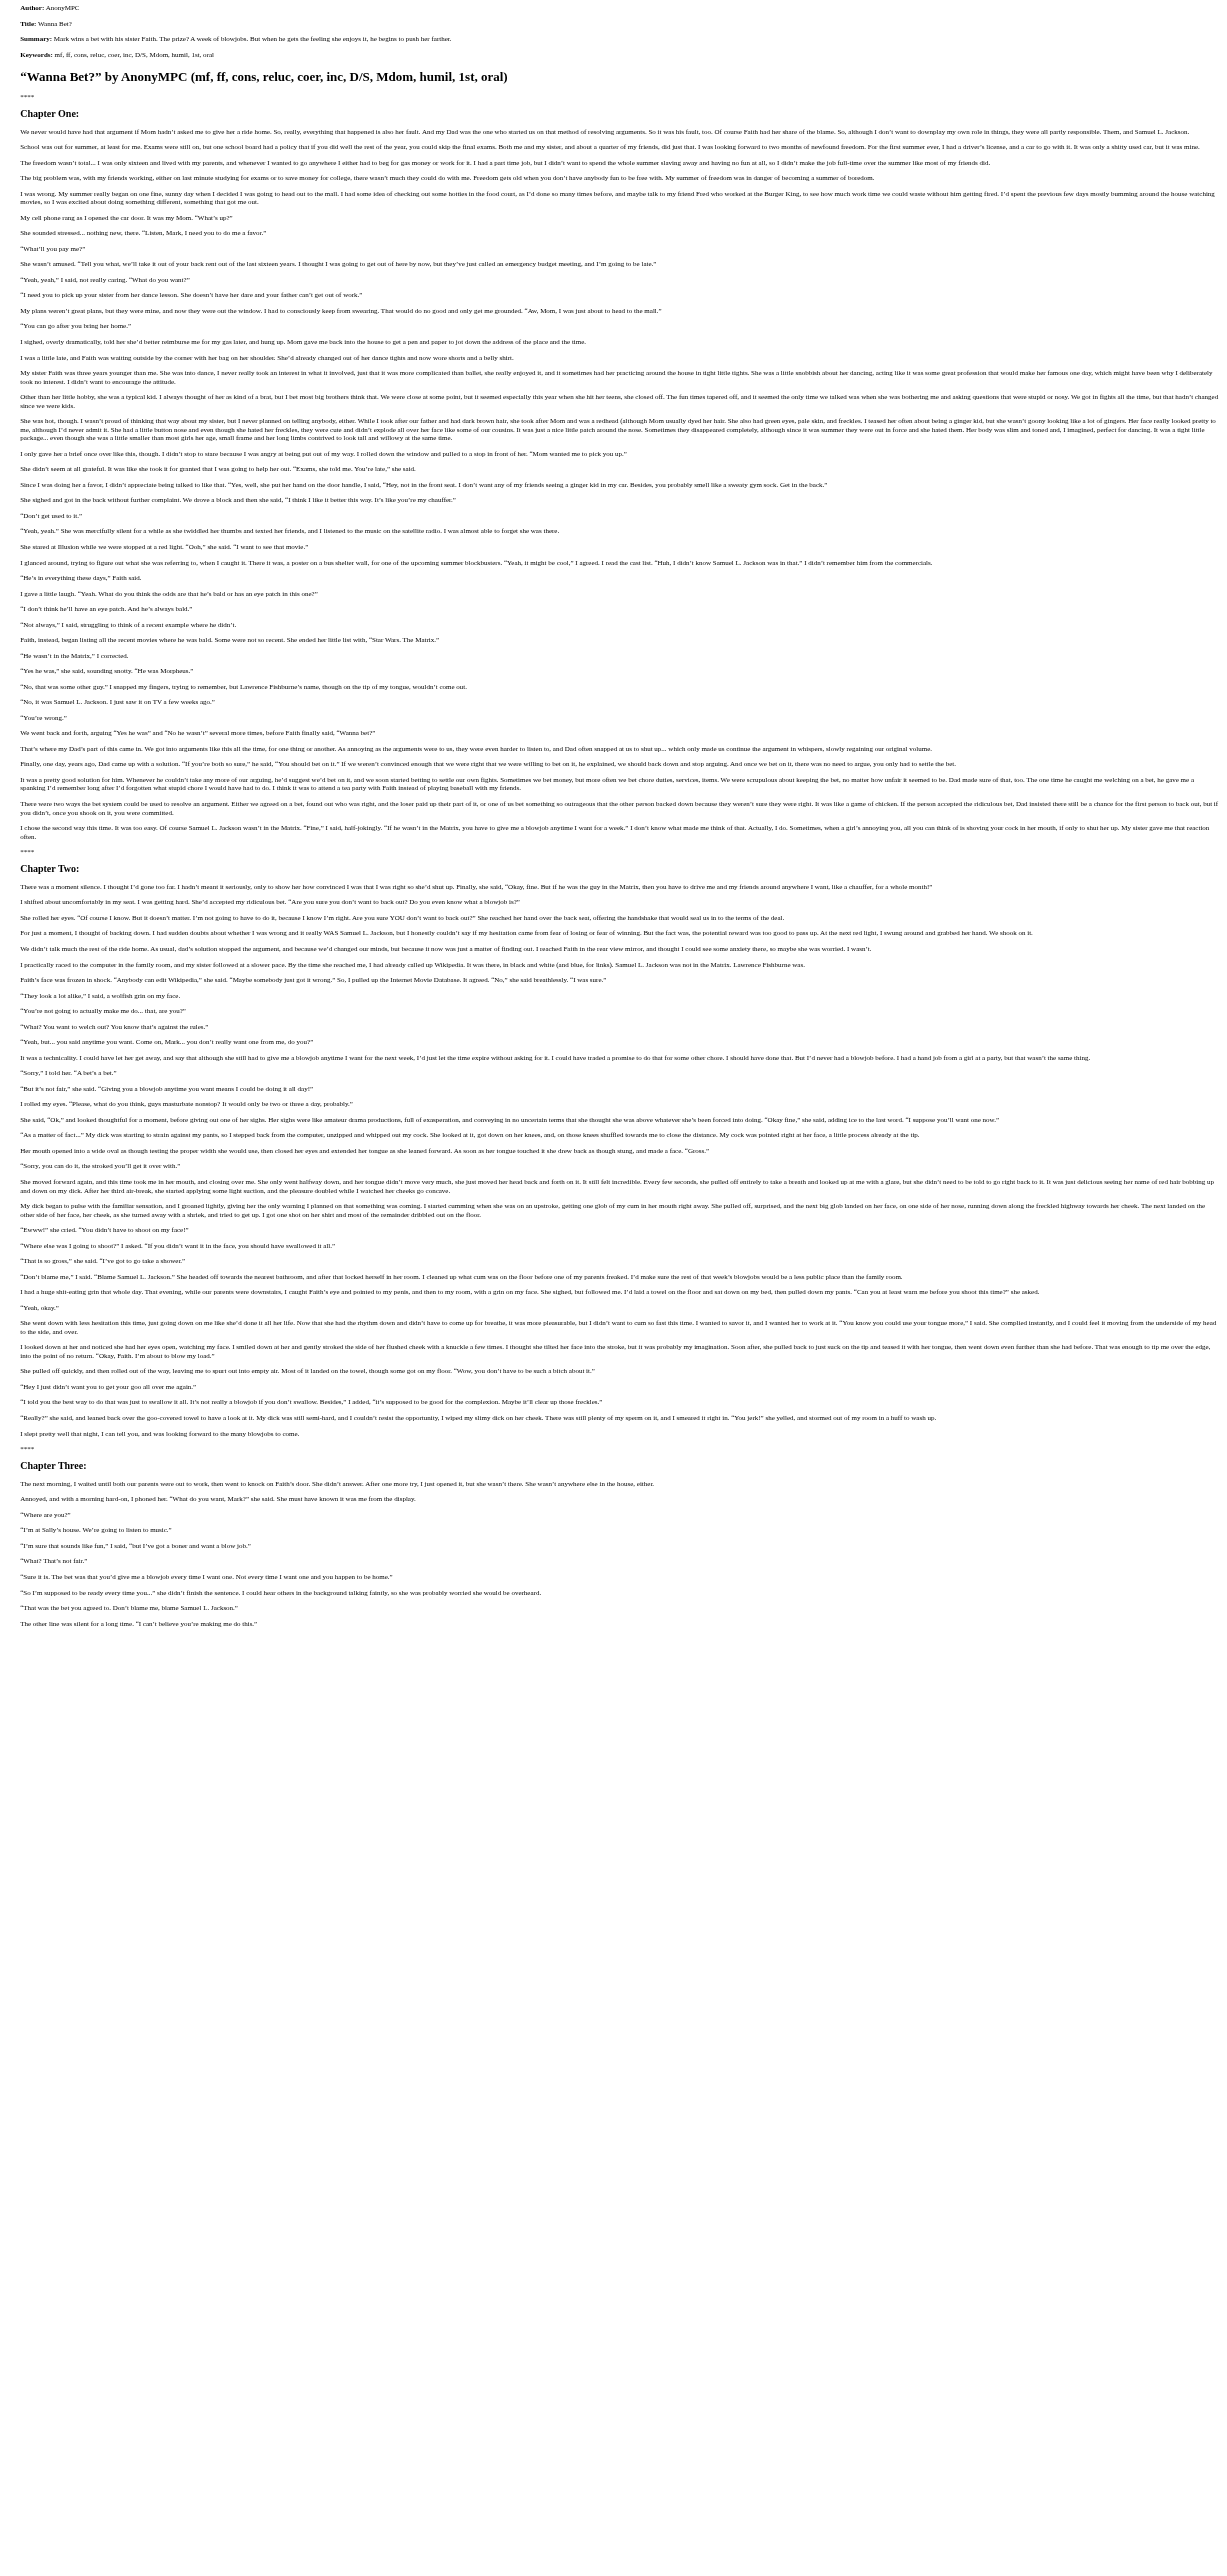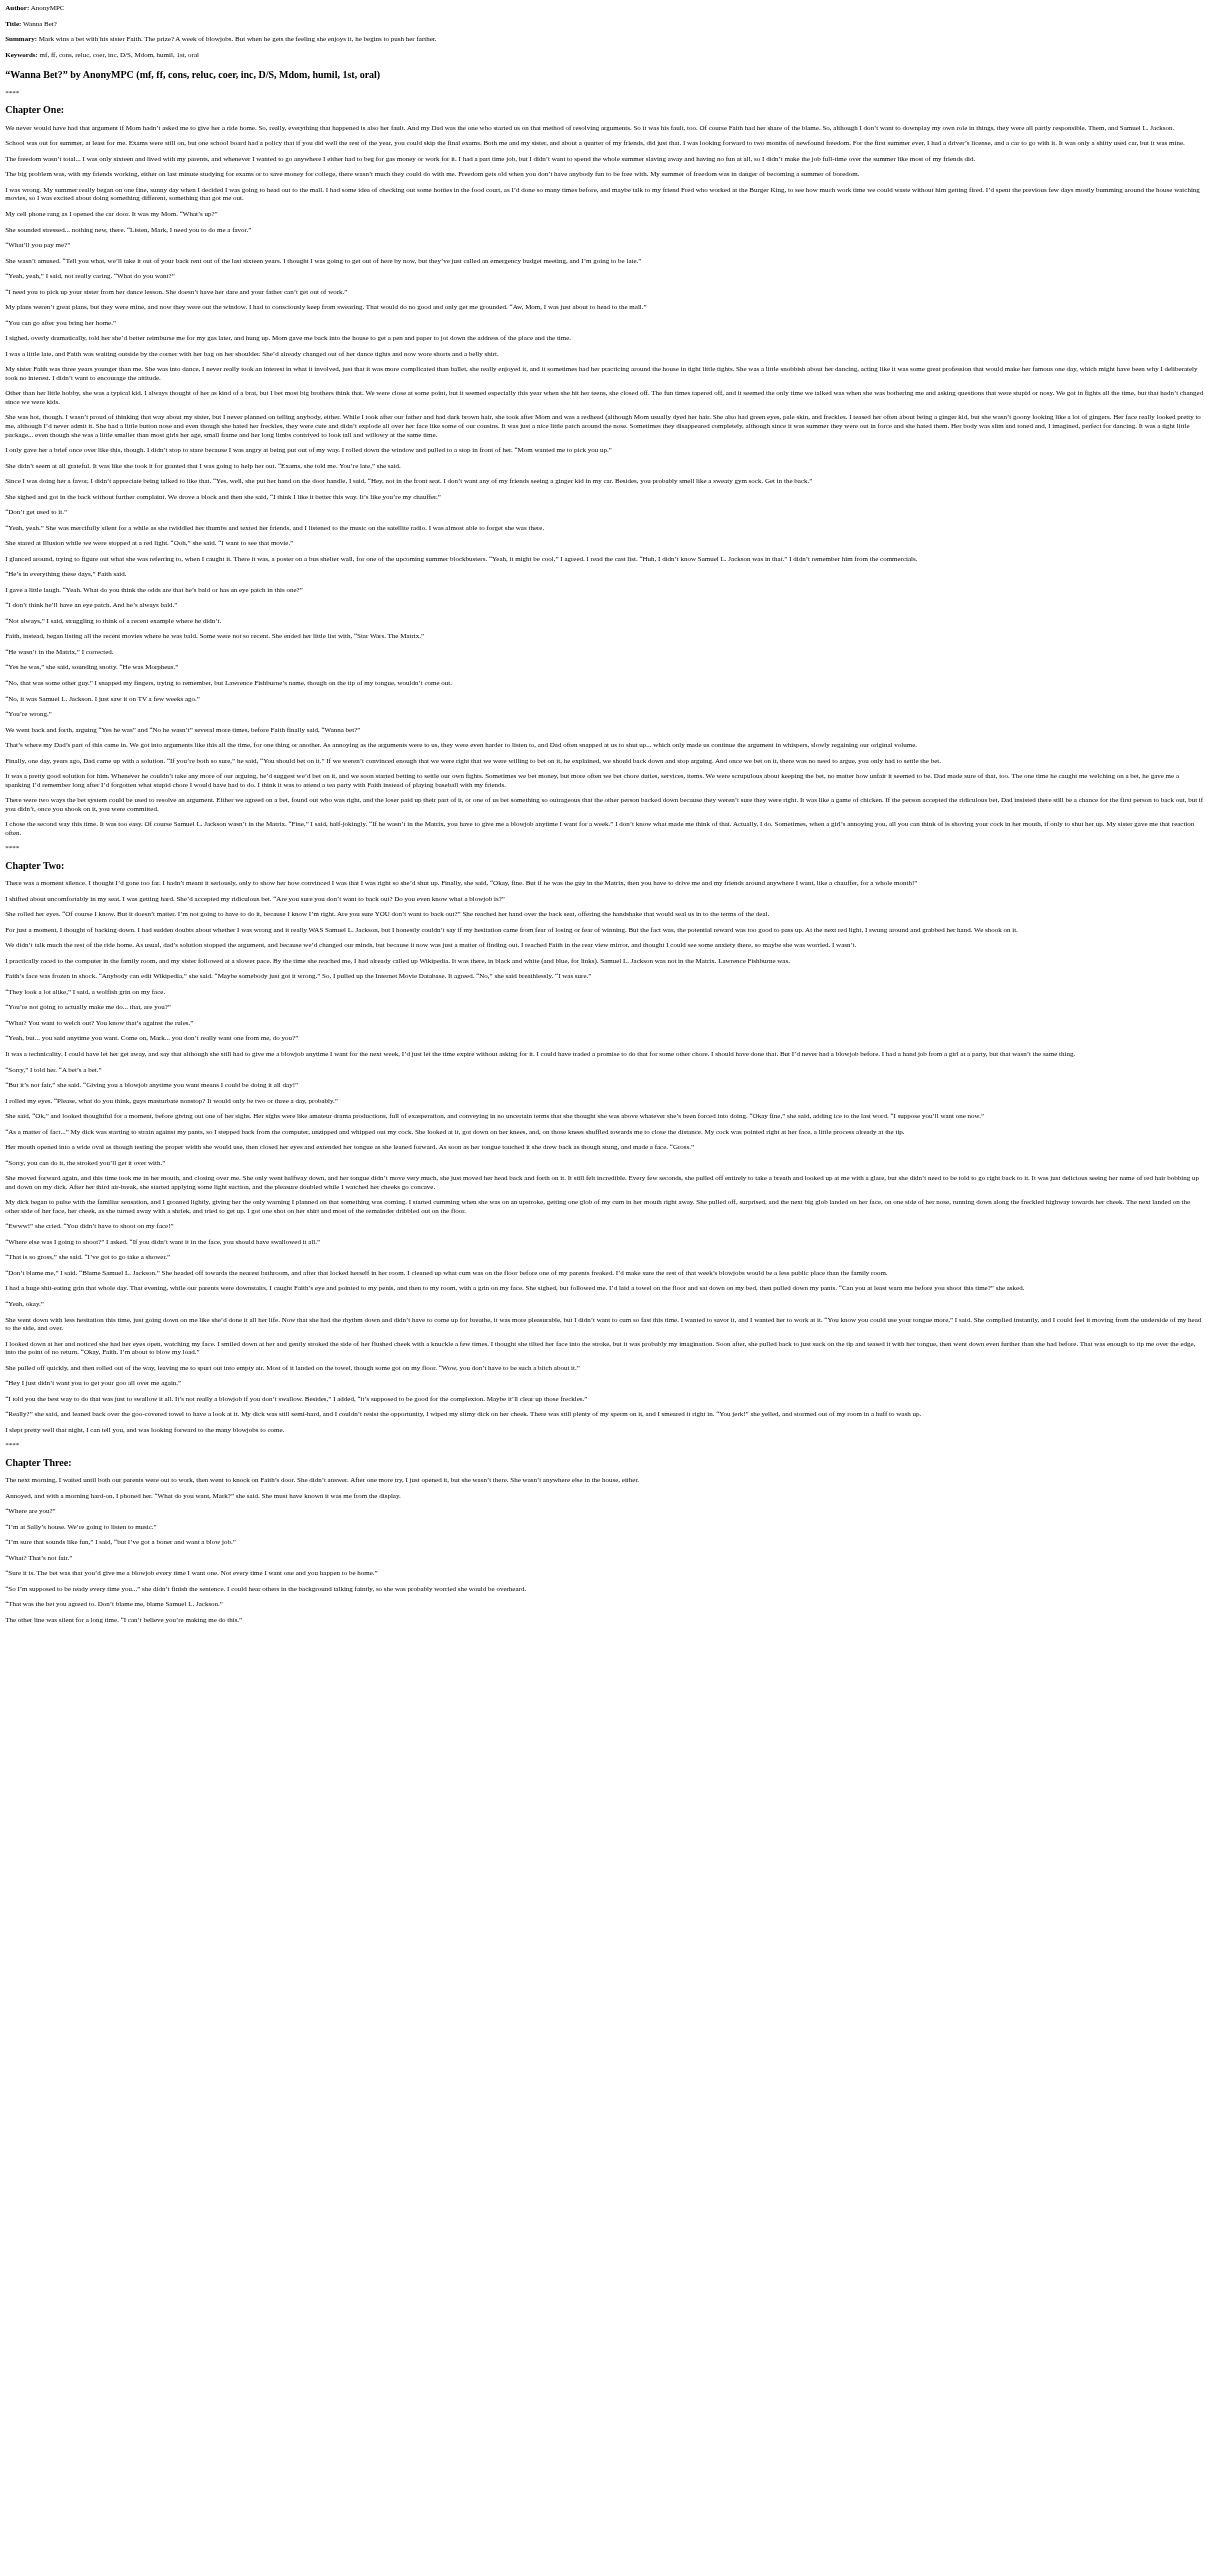--- a/index.html
+++ b/index.html
@@ -11,31 +11,32 @@
     font-family: "Liberation Serif", "DejaVu Serif", serif;
     font-size: 7px;
     line-height: 1.25;
     color: #000000;
     width: 1228px;
   }
   .page {
     padding: 3.9px 5.2px 26px 5.2px;
     box-sizing: border-box;
     width: 1210px;
+    margin-left: 15px;
   }
   .meta-line {
     margin: 0 0 7px 0;
     font-size: 7px;
   }
   .meta-label {
     font-weight: bold;
   }
   .story-title {
     font-weight: bold;
-    font-size: 10px;
+    font-size: 13px;
     margin: 9px 0 7.7px 0;
   }
   .sep {
     margin: 6.5px 0 6.5px 0;
     font-size: 7px;
     letter-spacing: 0;
   }
   .chapter-head {
     font-weight: bold;
     margin: 0 0 7px 0;

